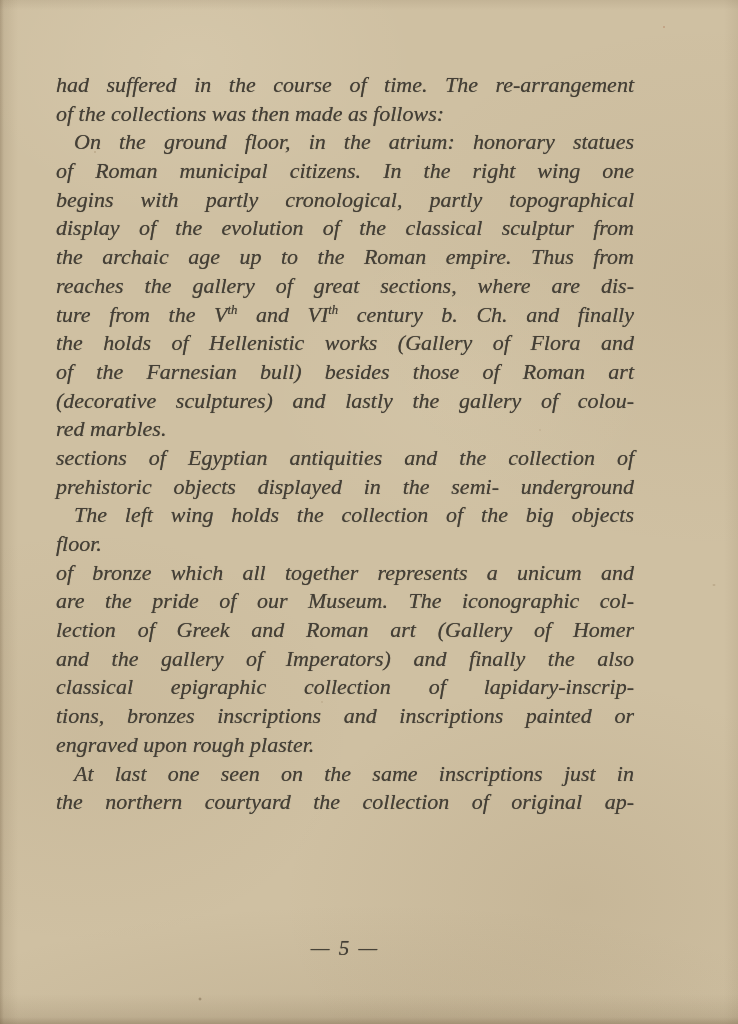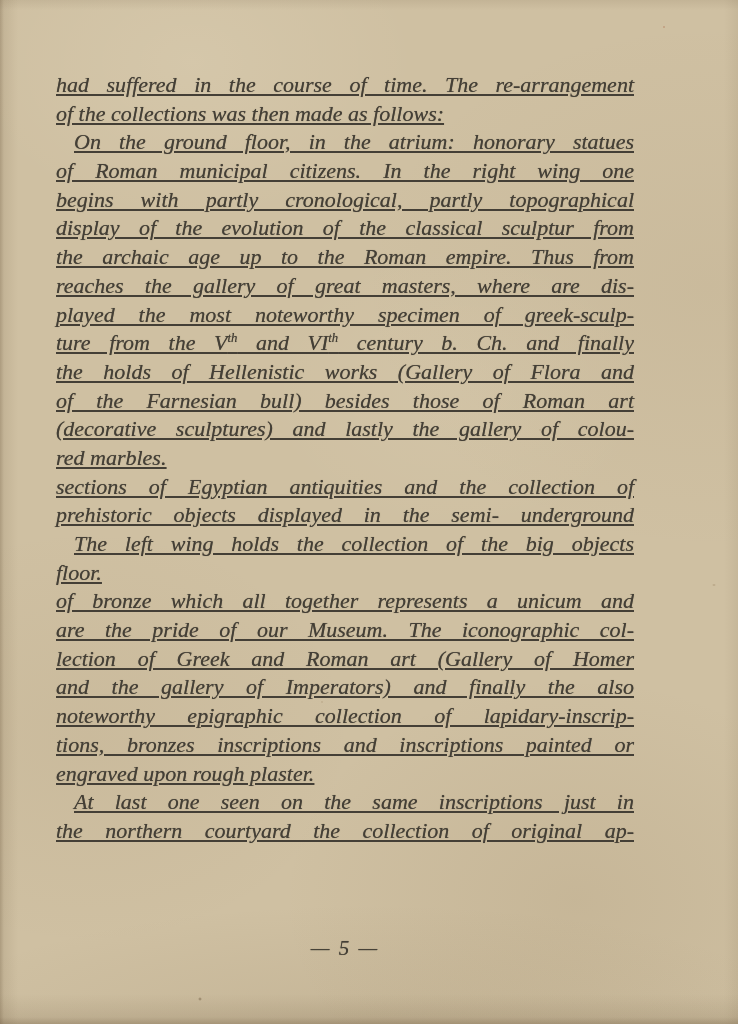--- a/index.html
+++ b/index.html
@@ -54,21 +54,20 @@
     width: 578px;
     color: var(--ink, #443f36);
     font-size: 22px;
     line-height: 28.7px;
     text-shadow: 0 0 0.7px rgba(62, 57, 47, 0.75);
   }
   .line {
     text-align: justify;
     text-align-last: justify;
     height: 28.7px;
-    text-decoration: underline;
   }
   .line.no-just {
     text-align-last: left;
   }
   .line.indent {
     text-indent: 18px;
   }
   .line sup {
     font-size: 0.58em;
     line-height: 0;
@@ -93,36 +92,35 @@
   <div class="edges"></div>
 
   <div class="text-block">
       <div class="line"><span>had suffered in the course of time. The re-arrangement</span></div>
       <div class="line no-just"><span>of the collections was then made as follows:</span></div>
       <div class="line indent"><span>On the ground floor, in the atrium: honorary statues</span></div>
       <div class="line"><span>of Roman municipal citizens. In the right wing one</span></div>
       <div class="line"><span>begins with partly cronological, partly topographical</span></div>
       <div class="line"><span>display of the evolution of the classical sculptur from</span></div>
       <div class="line"><span>the archaic age up to the Roman empire. Thus from</span></div>
-      <div class="line"><span>reaches the gallery of great masters, where are dis-</span></div>
-      <div class="line"><span>played the most noteworthy specimen of greek-sculp-</span></div>
+      <div class="line"><span>reaches the gallery of great sections, where are dis-</span></div>
       <div class="line"><span>ture from the V</span><sup>th</sup><span> and VI</span><sup>th</sup><span> century b. Ch. and finally</span></div>
       <div class="line"><span>the holds of Hellenistic works (Gallery of Flora and</span></div>
       <div class="line"><span>of the Farnesian bull) besides those of Roman art</span></div>
       <div class="line"><span>(decorative sculptures) and lastly the gallery of colou-</span></div>
       <div class="line no-just"><span>red marbles.</span></div>
       <div class="line"><span>sections of Egyptian antiquities and the collection of</span></div>
       <div class="line"><span>prehistoric objects displayed in the semi- underground</span></div>
       <div class="line indent"><span>The left wing holds the collection of the big objects</span></div>
       <div class="line no-just"><span>floor.</span></div>
       <div class="line"><span>of bronze which all together represents a unicum and</span></div>
       <div class="line"><span>are the pride of our Museum. The iconographic col-</span></div>
       <div class="line"><span>lection of Greek and Roman art (Gallery of Homer</span></div>
       <div class="line"><span>and the gallery of Imperators) and finally the also</span></div>
-      <div class="line"><span>noteworthy epigraphic collection of lapidary-inscrip-</span></div>
+      <div class="line"><span>classical epigraphic collection of lapidary-inscrip-</span></div>
       <div class="line"><span>tions, bronzes inscriptions and inscriptions painted or</span></div>
       <div class="line no-just"><span>engraved upon rough plaster.</span></div>
       <div class="line indent"><span>At last one seen on the same inscriptions just in</span></div>
       <div class="line"><span>the northern courtyard the collection of original ap-</span></div>
     </div>
 
   <div class="footer">— 5 —</div>
 </div>
 
 </body></html>

